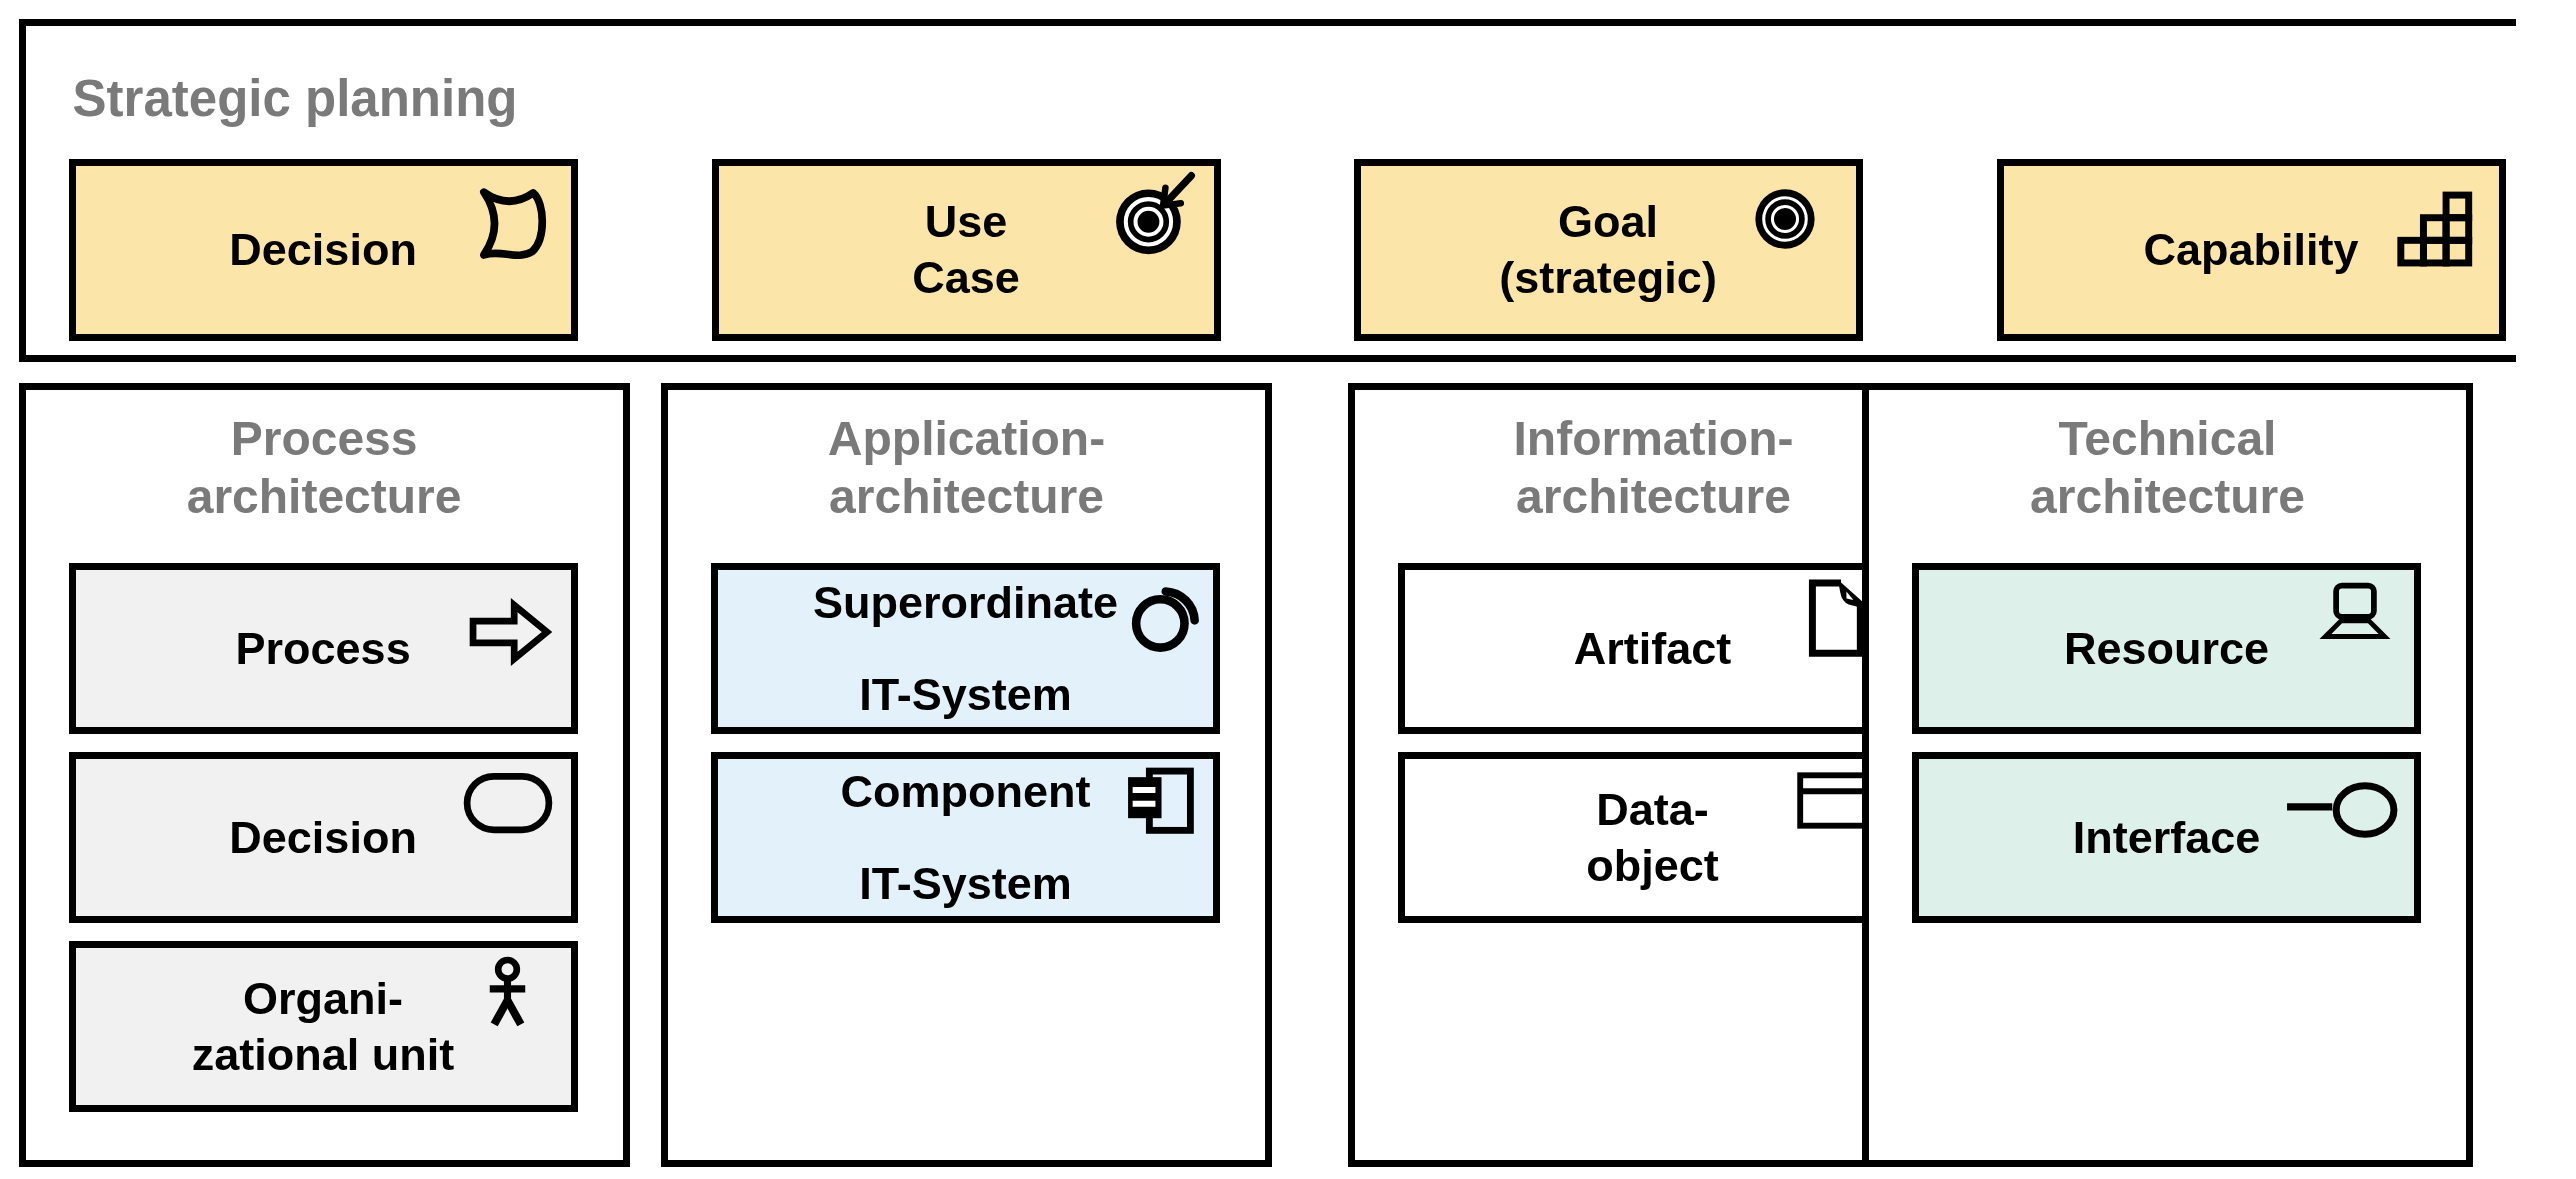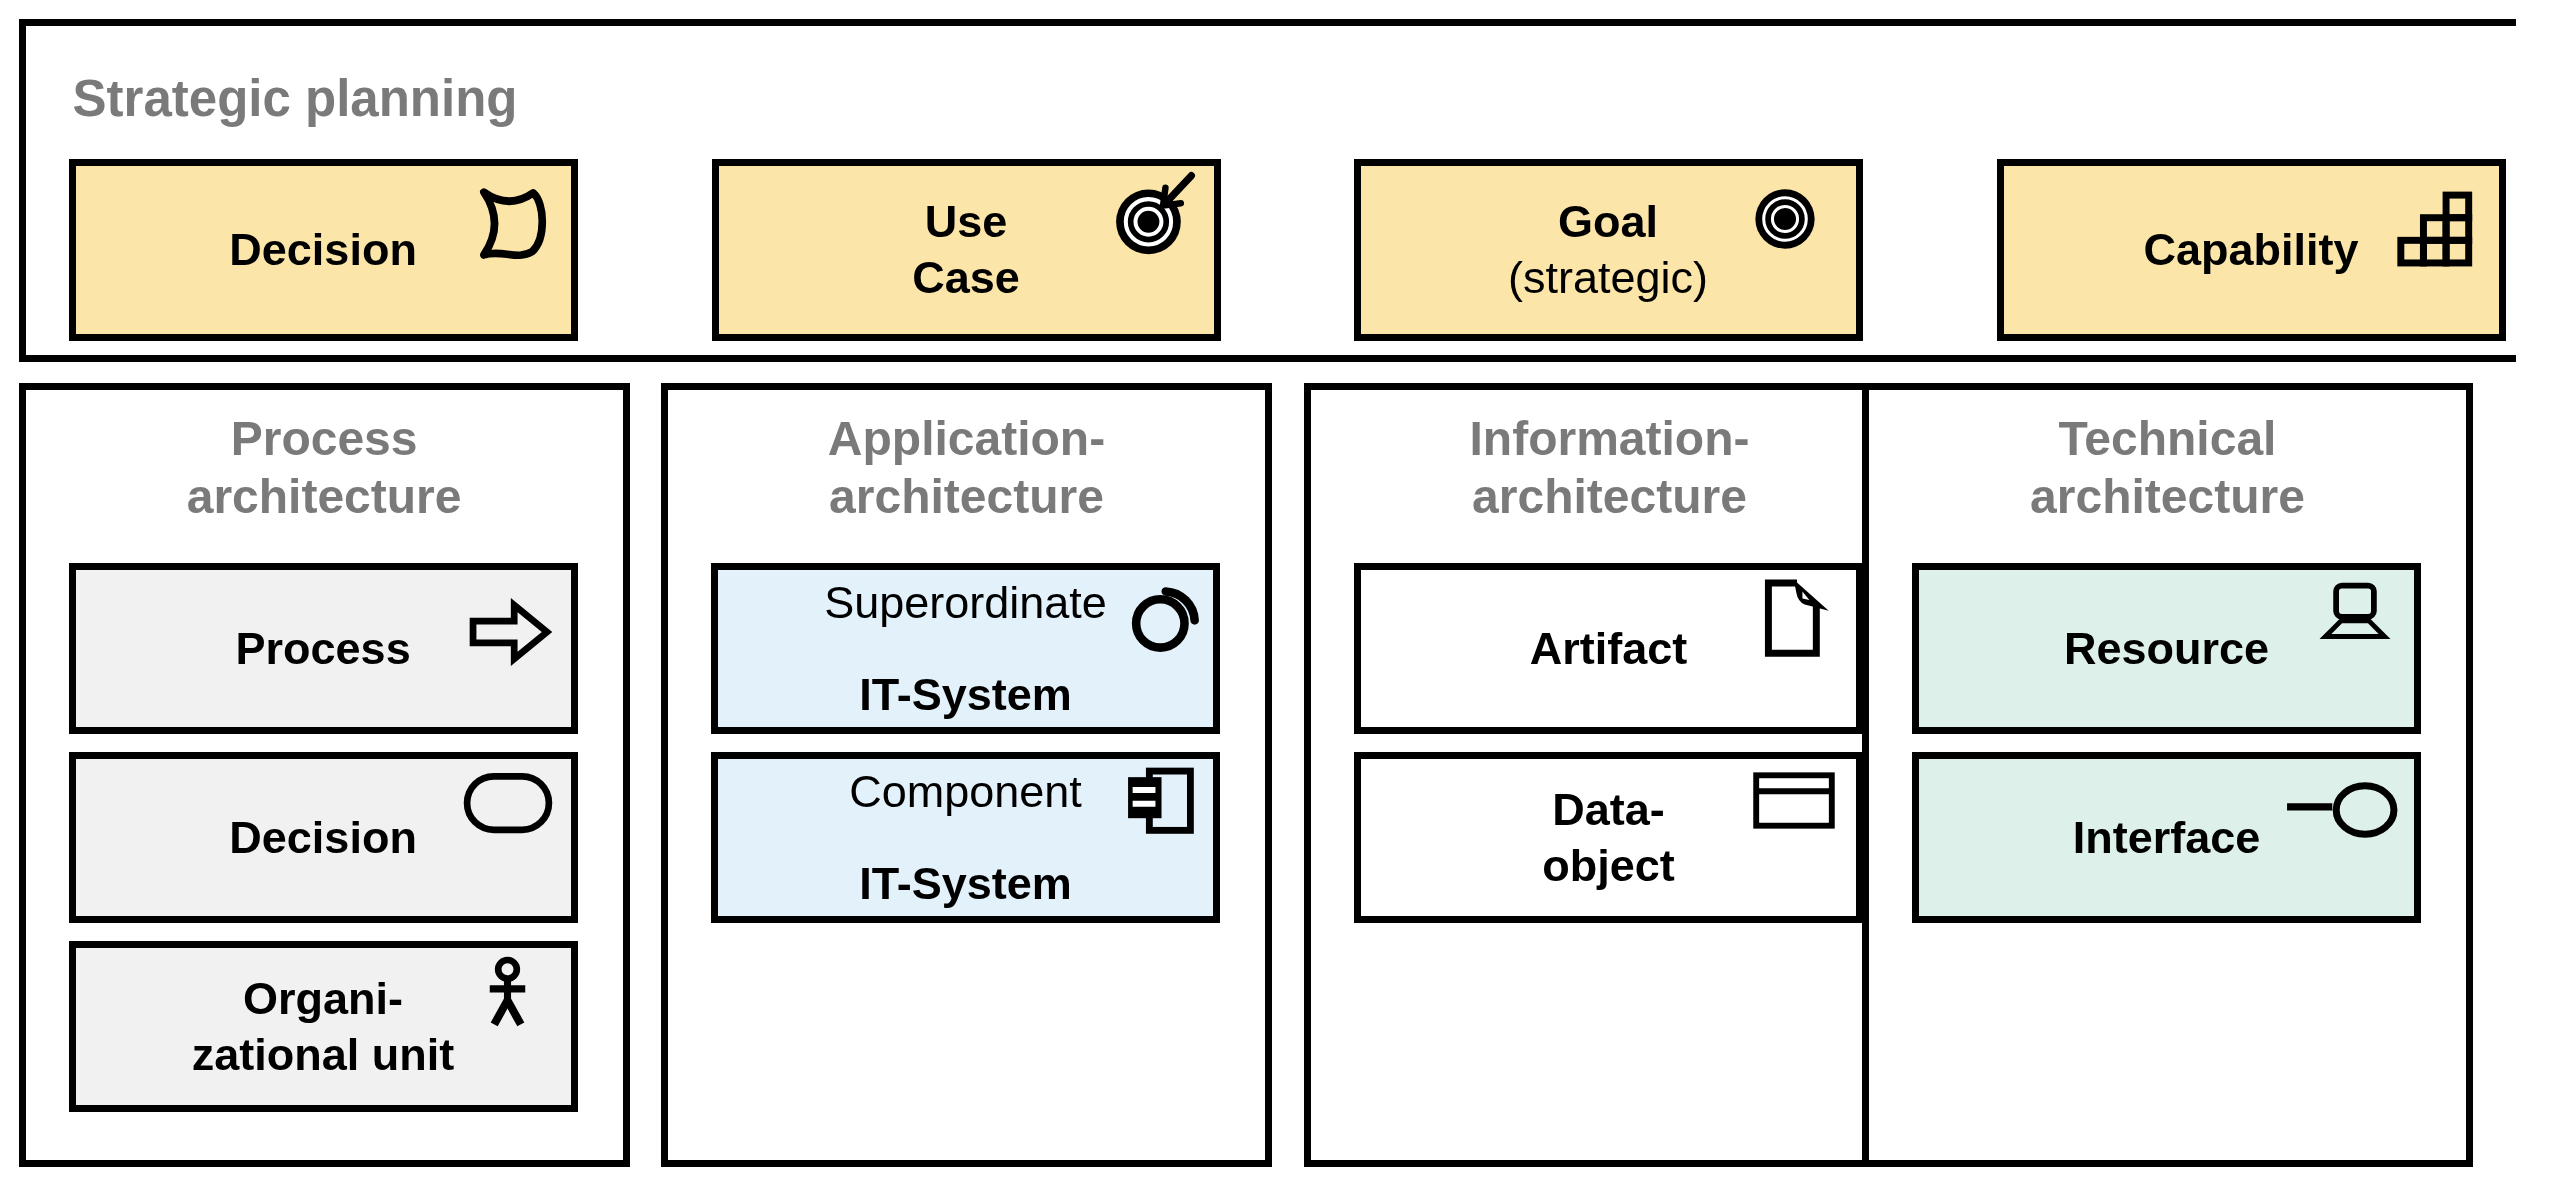--- a/index.html
+++ b/index.html
@@ -20,21 +20,21 @@
   .frame {
     position: absolute;
     background: #FFFFFF;
     border: 7.8px solid #000000;
     box-sizing: border-box;
   }
   #strategic { left: 18.6px; top: 18.6px; width: 2539px; height: 343px; }
   .col { top: 383px; width: 611px; height: 784px; }
   #col-process     { left: 18.6px; }
   #col-application { left: 661px; }
-  #col-information { left: 1304px; padding-left: 32px; }
+  #col-information { left: 1348px; padding-left: 32px; }
   #col-technical   { left: 1862px; text-decoration: underline; }
 
   .section-title {
     position: absolute;
     left: 47px;
     top: 43px;
     font-size: 51px;
     font-weight: 700;
     color: #7A7A7A;
     white-space: nowrap;
@@ -63,21 +63,21 @@
     text-align: center;
     font-size: 45px;
     font-weight: 700;
     color: #000000;
     line-height: 1.24;
   }
   #strategic .node { height: 182px; top: 133px; }
   .col .node { height: 171px; left: 43px; }
 
   .line { display: block; }
-  .line.regular { font-weight: 400; }
+  .line.regular { font-weight: 700; }
 
   .fill-yellow { background: #FCE5A8; }
   .fill-gray   { background: #F1F1F1; }
   .fill-blue   { background: #E3F1FA; gap: 36px; }
   .fill-white  { background: #FFFFFF; }
   .fill-green  { background: #DDF1EA; }
 
   .icon { position: absolute; }
 </style>
 </head>

